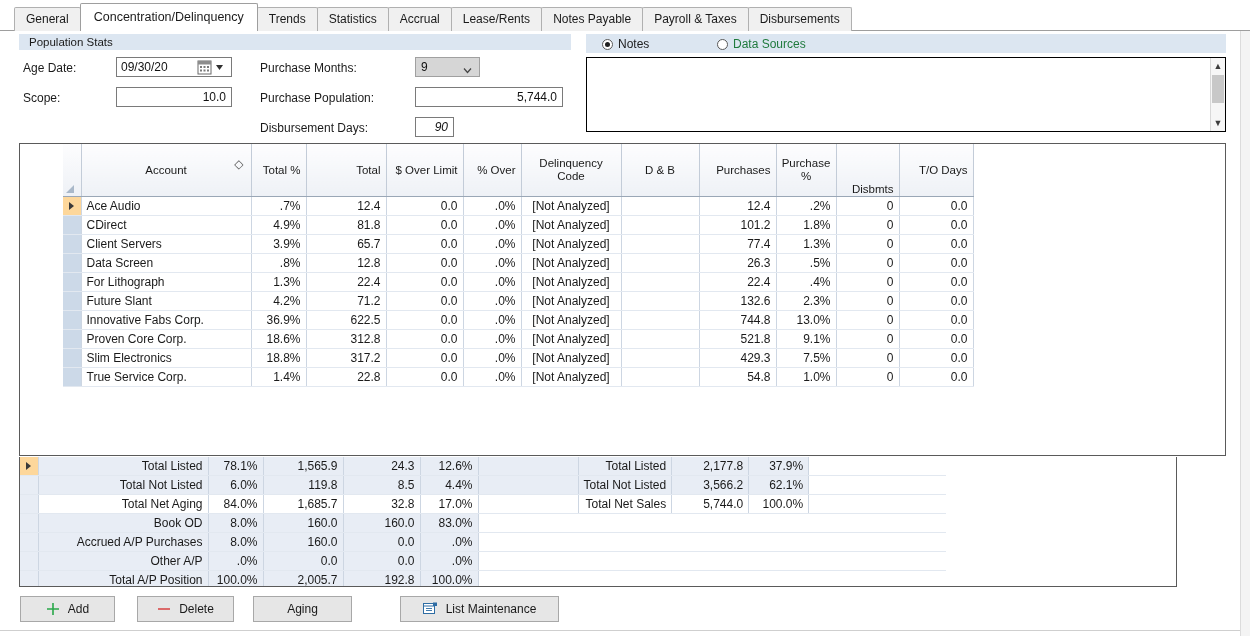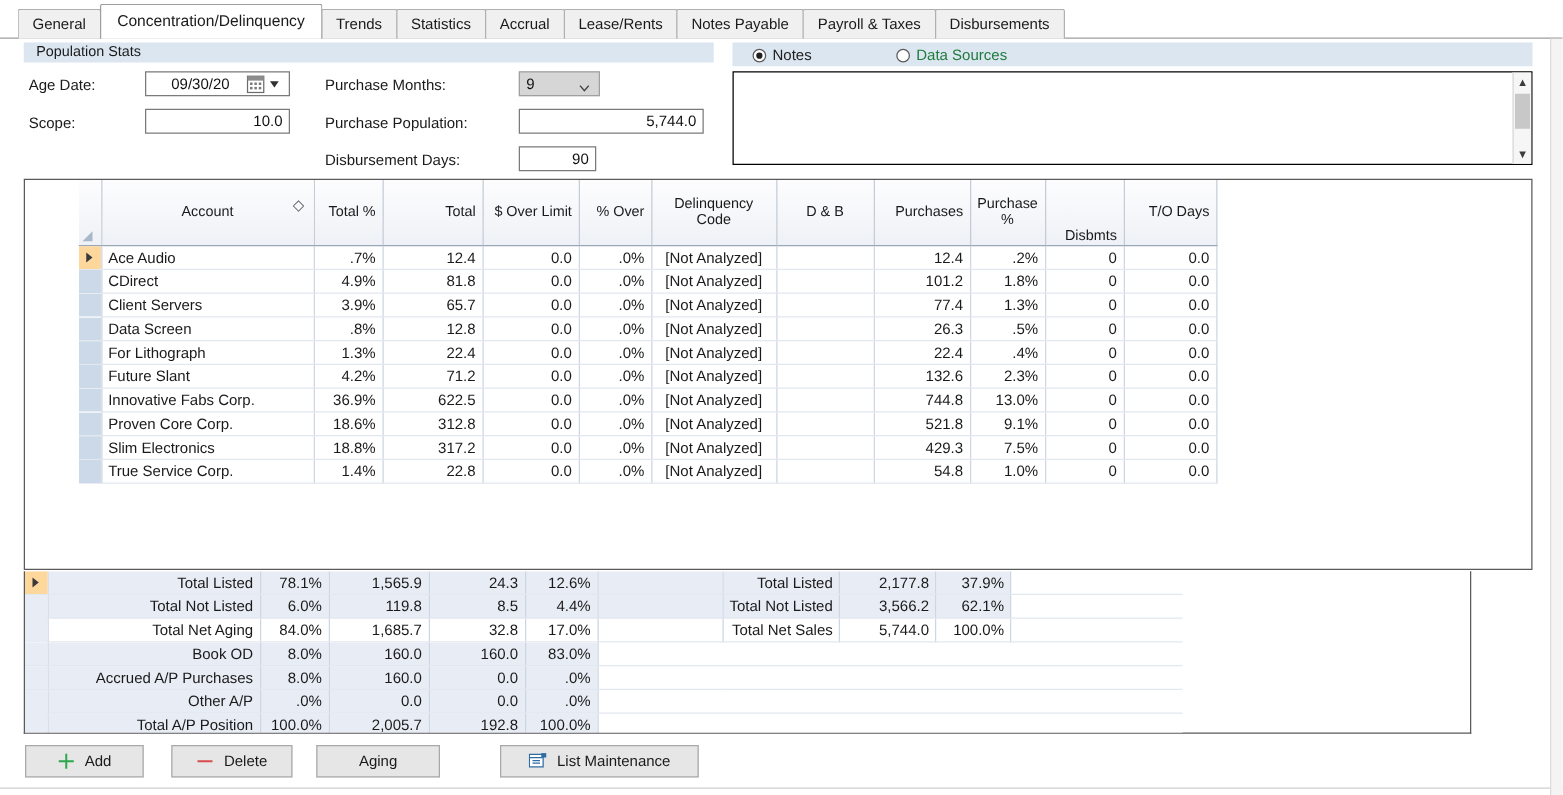--- a/index.html
+++ b/index.html
@@ -48,21 +48,21 @@
 
   .lbl{position:absolute;font-size:12px;color:#1a1a1a;white-space:nowrap;}
 
   .field{
     position:absolute;box-sizing:border-box;
     border:1px solid #7a7a7a;background:#ffffff;
     font-family:"Liberation Sans", sans-serif;font-size:12px;color:#111;
     height:20px;line-height:18px;
   }
   .field.r{text-align:right;padding-right:5px;}
-  .field.l{text-align:left;padding-left:20px;}
+  .field.l{text-align:left;padding-left:4px;}
 
   .combo{
     position:absolute;box-sizing:border-box;height:20px;
     background:#d6d6d6;border:1px solid #a0a0a0;
     font-size:12px;color:#111;line-height:18px;padding-left:5px;
   }
   .combo .chev{
     position:absolute;right:7px;top:4px;width:9px;height:9px;
   }
   .cal-btn{
@@ -227,21 +227,21 @@
         </svg>
     </span>
   </div>
 
   <div class="lbl" style="left:241px;top:57px;">Purchase Population:</div>
   <div class="field r" style="left:396px;top:53px;width:148px;">
     <span>5,744.0</span>
   </div>
 
   <div class="lbl" style="left:241px;top:87px;">Disbursement Days:</div>
-  <div class="field r" style="left:396px;top:83px;width:62px;">
+  <div class="field r" style="left:396px;top:83px;width:39px;font-style:italic;">
     <span>90</span>
   </div>
 </div>
 
 <div class="notesbar">
   <div class="radio" style="left:16px;">
     <span class="rdot on"></span>
     <span>Notes</span>
   </div>
   <div class="radio" style="left:131px;">

